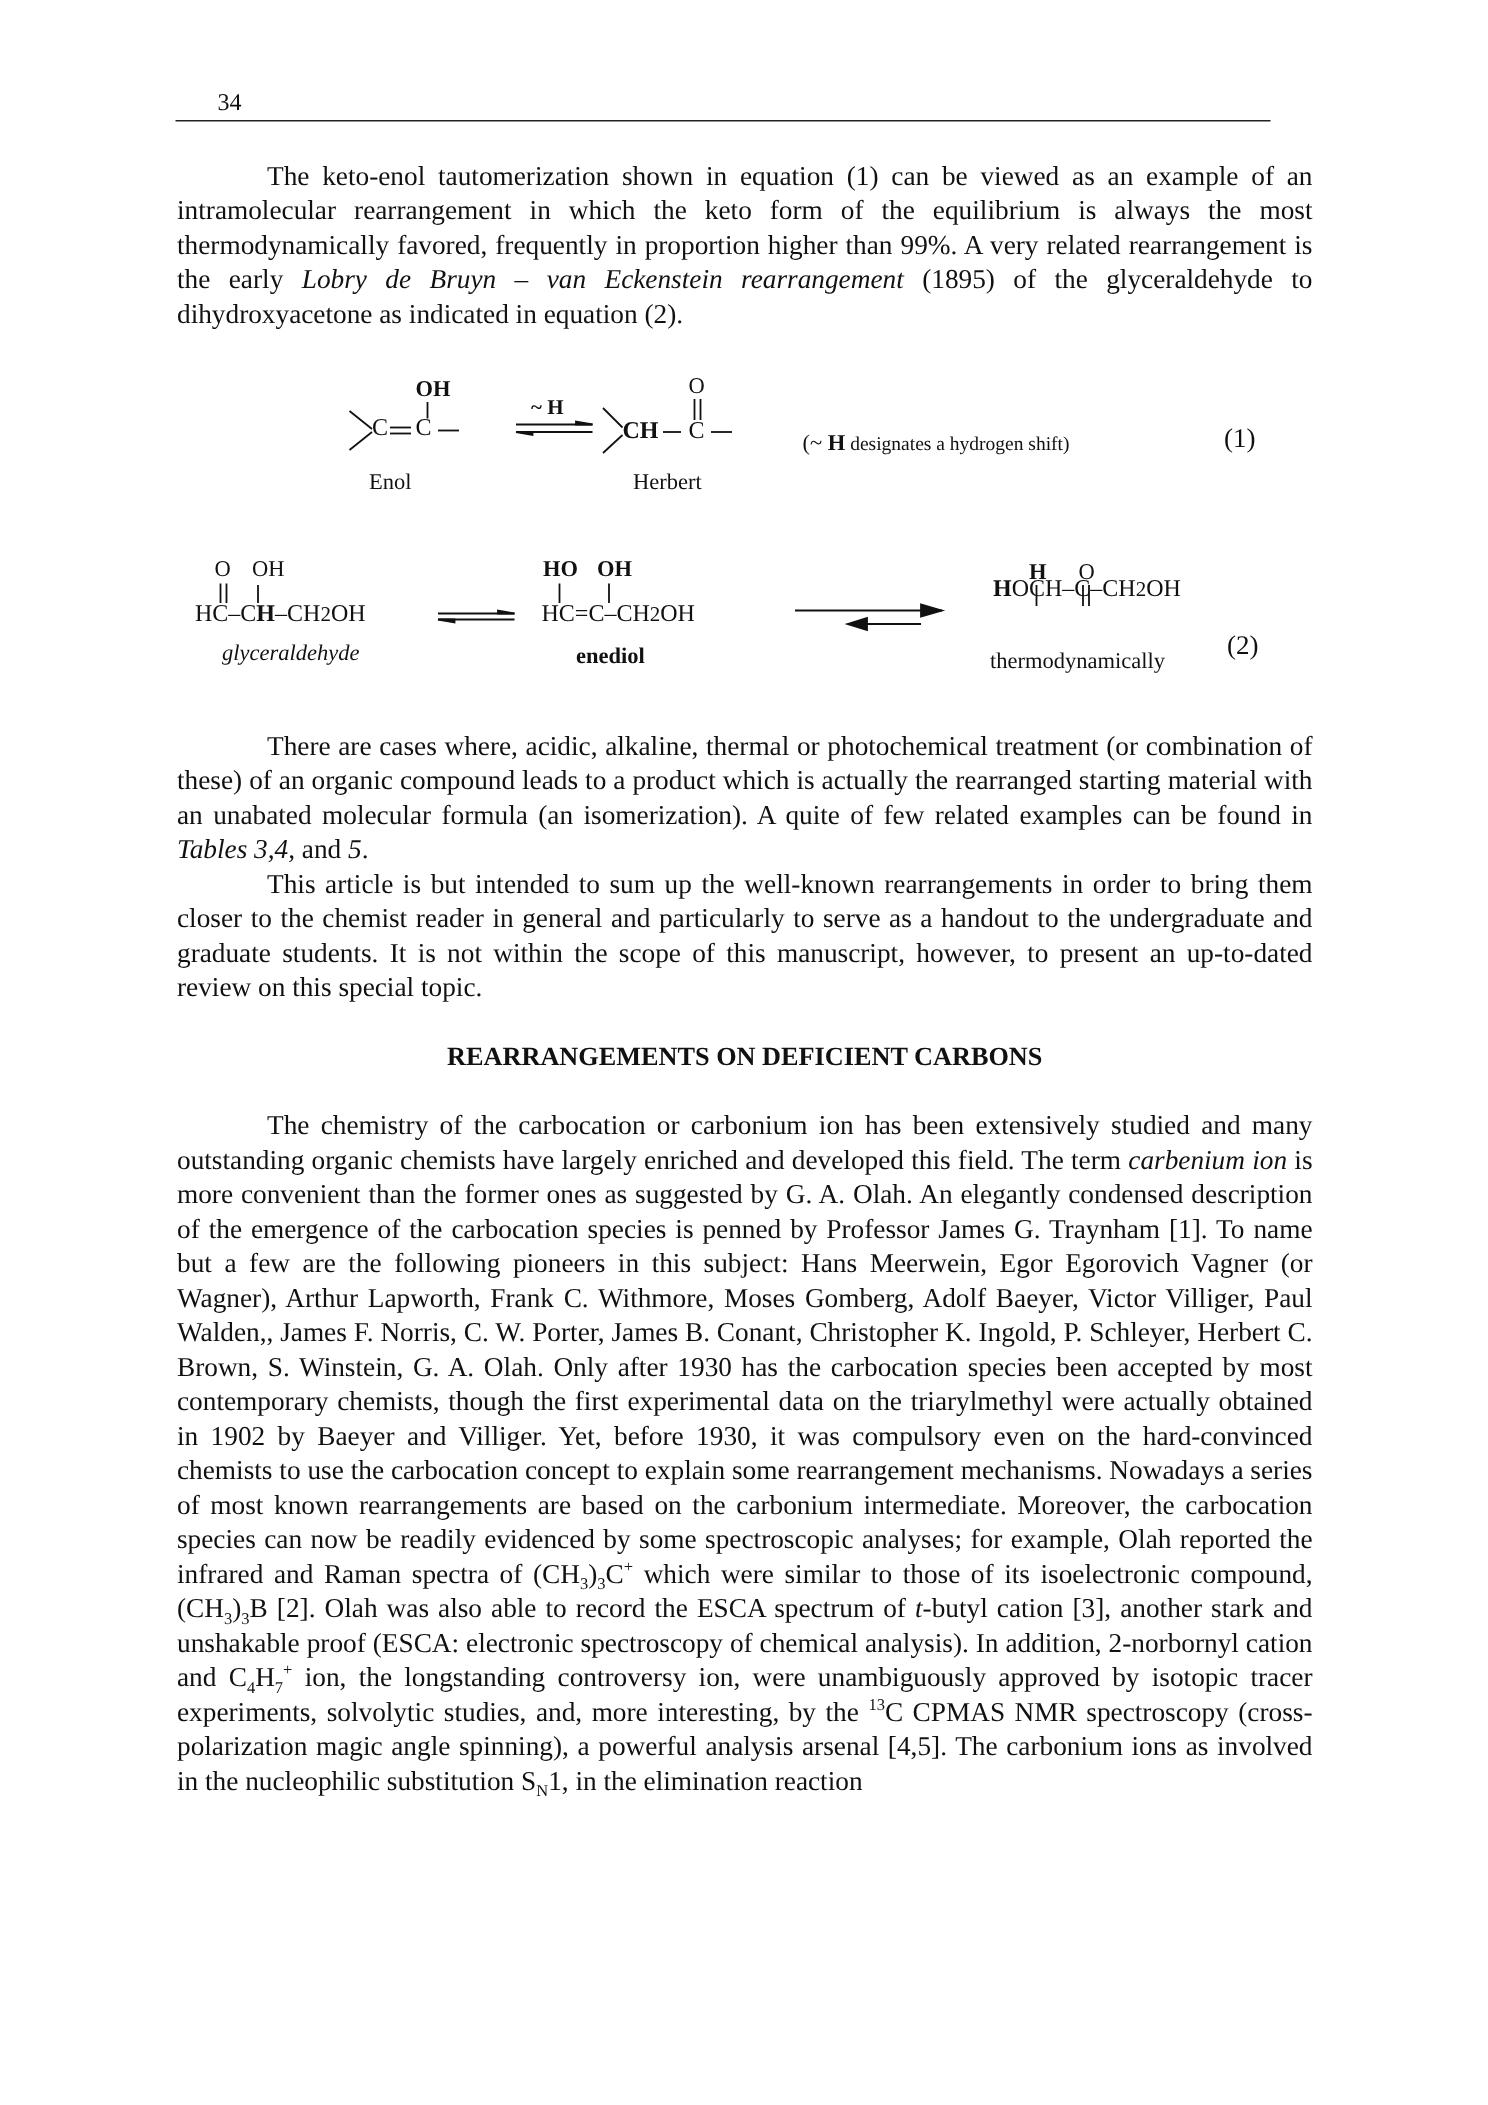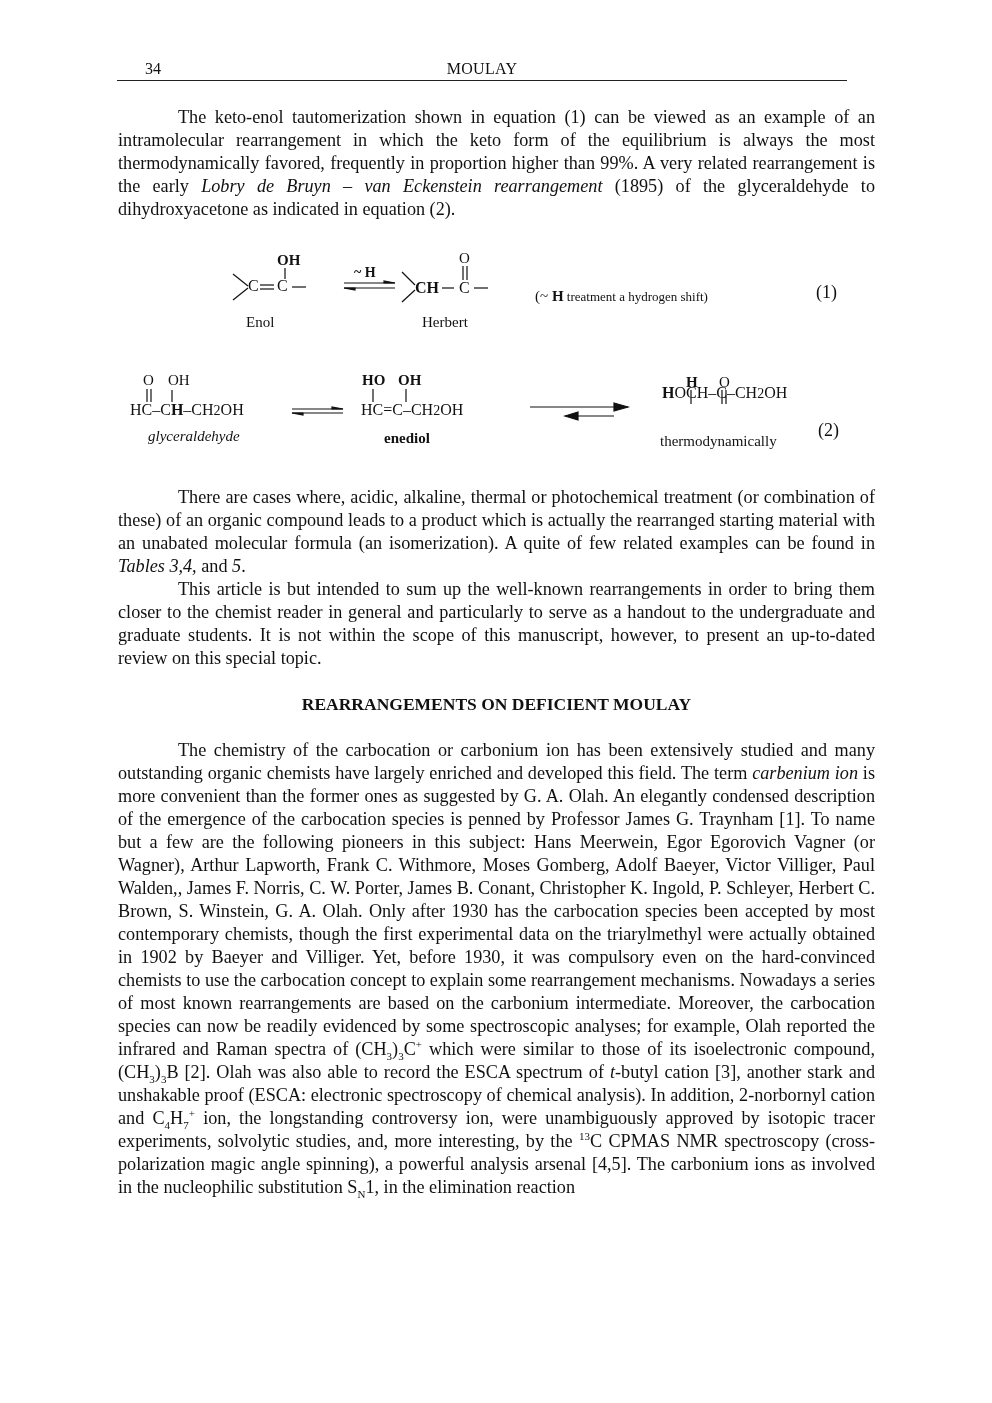--- a/index.html
+++ b/index.html
@@ -15,21 +15,20 @@
   .chem { position: absolute; font-family: "Liberation Serif", serif; color: #111; }
   .lbl { position: absolute; font-size: 15px; white-space: nowrap; }
   .eqnum { position: absolute; font-size: 18px; }
   svg { position: absolute; overflow: visible; }
 </style>
 </head>
 <body>
 
 <div class="header">
   <span class="pg-num">34</span>
-  <span class="running">MOULAY</span>
 </div>
 
 <p class="para" style="top:106px; margin:0;"><span class="ind"></span><span>The keto-enol tautomerization  shown in equation (1) can be viewed as an example of an intramolecular rearrangement in which the keto form of the equilibrium is always the most thermodynamically favored, frequently in  proportion higher than 99%. A very related rearrangement is the early </span><i>Lobry de Bruyn – van Eckenstein rearrangement</i><span> (1895) of the glyceraldehyde to dihydroxyacetone as indicated in equation (2).</span></p>
 
 <div>
   <svg style="left:0;top:0;" width="992" height="400">
     <g stroke="#111" stroke-width="1.2" fill="none">
 
       <line x1="233" y1="274" x2="248" y2="286"></line>
       <line x1="233" y1="300" x2="248" y2="288"></line>
@@ -78,21 +77,21 @@
   <span class="chem lbl" style="left:277px;top:277px;font-size:16px;">C</span>
   <span class="chem lbl" style="left:246px;top:314px;">Enol</span>
 
   <span class="chem lbl" style="left:354px;top:265px;font-weight:bold;font-size:14px;">~ H</span>
 
   <span class="chem lbl" style="left:459px;top:250px;">O</span>
   <span class="chem lbl" style="left:415px;top:279px;font-size:16px;font-weight:bold;">CH</span>
   <span class="chem lbl" style="left:459px;top:279px;font-size:16px;">C</span>
   <span class="chem lbl" style="left:422px;top:314px;">Herbert</span>
 
-  <span class="chem lbl" style="left:535px;top:288px;font-size:13px;"><span style="font-size:15px;">(~ </span><b style="font-size:15px;">H</b><span> treatment a hydrogen shift)</span></span>
+  <span class="chem lbl" style="left:535px;top:288px;font-size:13px;"><span style="font-size:15px;">(~ </span><b style="font-size:15px;">H</b><span> designates a hydrogen shift)</span></span>
   <span class="chem eqnum" style="left:816px;top:282px;">(1)</span>
 </div>
 
 <div>
 
   <span class="chem lbl" style="left:143px;top:372px;">O</span>
   <span class="chem lbl" style="left:168px;top:372px;">OH</span>
   <span class="chem lbl" style="left:130px;top:401px;font-size:16px;"><span>HC</span>–<span>C</span><b>H</b>–<span>CH</span><span style="font-size:14px;">2</span><span>OH</span></span>
   <span class="chem lbl" style="left:148px;top:428px;font-style:italic;">glyceraldehyde</span>
 
@@ -106,15 +105,15 @@
   <span class="chem lbl" style="left:662px;top:384px;font-size:16px;"><b>H</b><span>OCH–</span><span>C</span><span>–CH</span><span style="font-size:14px;">2</span><span>OH</span></span>
   <span class="chem lbl" style="left:660px;top:433px;">thermodynamically</span>
 
   <span class="chem eqnum" style="left:818px;top:420px;">(2)</span>
 </div>
 
 <p class="para" style="top:486px; margin:0;"><span class="ind"></span><span>There are cases where, acidic, alkaline, thermal or photochemical treatment (or combination of these) of an organic compound leads to a product which is actually the rearranged starting material with an unabated molecular formula (an isomerization). A quite of few related examples can be found in </span><i>Tables 3,4,</i><span> and </span><i>5</i><span>.</span></p>
 
 <p class="para" style="top:578px; margin:0;"><span class="ind"></span><span>This article is but intended to sum up  the well-known rearrangements in order to bring them closer to the chemist reader in general and particularly to serve as a handout to the undergraduate and graduate students. It is not within the scope of this manuscript, however, to present an up-to-dated review on this special topic.</span></p>
 
-<div class="heading">REARRANGEMENTS ON DEFICIENT MOULAY</div>
+<div class="heading">REARRANGEMENTS ON DEFICIENT CARBONS</div>
 
 <p class="para" style="top:739px; margin:0;"><span class="ind"></span><span>The chemistry of the carbocation or carbonium ion has been extensively studied and many outstanding organic chemists have largely enriched and developed this field. The term </span><i>carbenium ion</i><span> is more convenient than the former ones as suggested by G. A. Olah. An elegantly condensed description of the emergence of the carbocation species is penned by Professor James G. Traynham [1]. To name but a few are the following pioneers in this subject: Hans Meerwein, Egor Egorovich Vagner (or Wagner), Arthur Lapworth, Frank C. Withmore, Moses Gomberg, Adolf Baeyer, Victor Villiger, Paul Walden,, James F. Norris, C. W. Porter, James B. Conant, Christopher K. Ingold, P. Schleyer, Herbert C. Brown, S. Winstein,  G. A. Olah. Only after 1930 has the carbocation species been accepted by most contemporary chemists, though the first experimental data on the triarylmethyl were actually obtained in 1902 by Baeyer and Villiger. Yet, before 1930, it was compulsory even on the hard-convinced chemists to use  the carbocation concept to explain some rearrangement mechanisms. Nowadays a series of most known rearrangements are based on the carbonium intermediate. Moreover, the carbocation species can now be readily evidenced by some spectroscopic analyses; for example, Olah reported the infrared and Raman spectra of (CH</span><sub>3</sub><span>)</span><sub>3</sub><span>C</span><sup>+</sup><span> which were similar to those of its isoelectronic compound, (CH</span><sub>3</sub><span>)</span><sub>3</sub><span>B  [2]. Olah was also able to record the ESCA spectrum of </span><i>t</i><span>-butyl cation [3], another stark and unshakable proof (ESCA: electronic spectroscopy of chemical analysis). In addition, 2-norbornyl cation and C</span><sub>4</sub><span>H</span><sub>7</sub><sup>+</sup><span> ion, the longstanding controversy ion, were unambiguously approved by isotopic tracer experiments, solvolytic studies, and, more interesting, by the </span><sup>13</sup><span>C CPMAS NMR spectroscopy (cross-polarization magic angle spinning), a powerful analysis arsenal [4,5]. The carbonium ions as involved in the nucleophilic substitution S</span><sub>N</sub><span>1, in the elimination reaction</span></p>
 
 </body></html>

